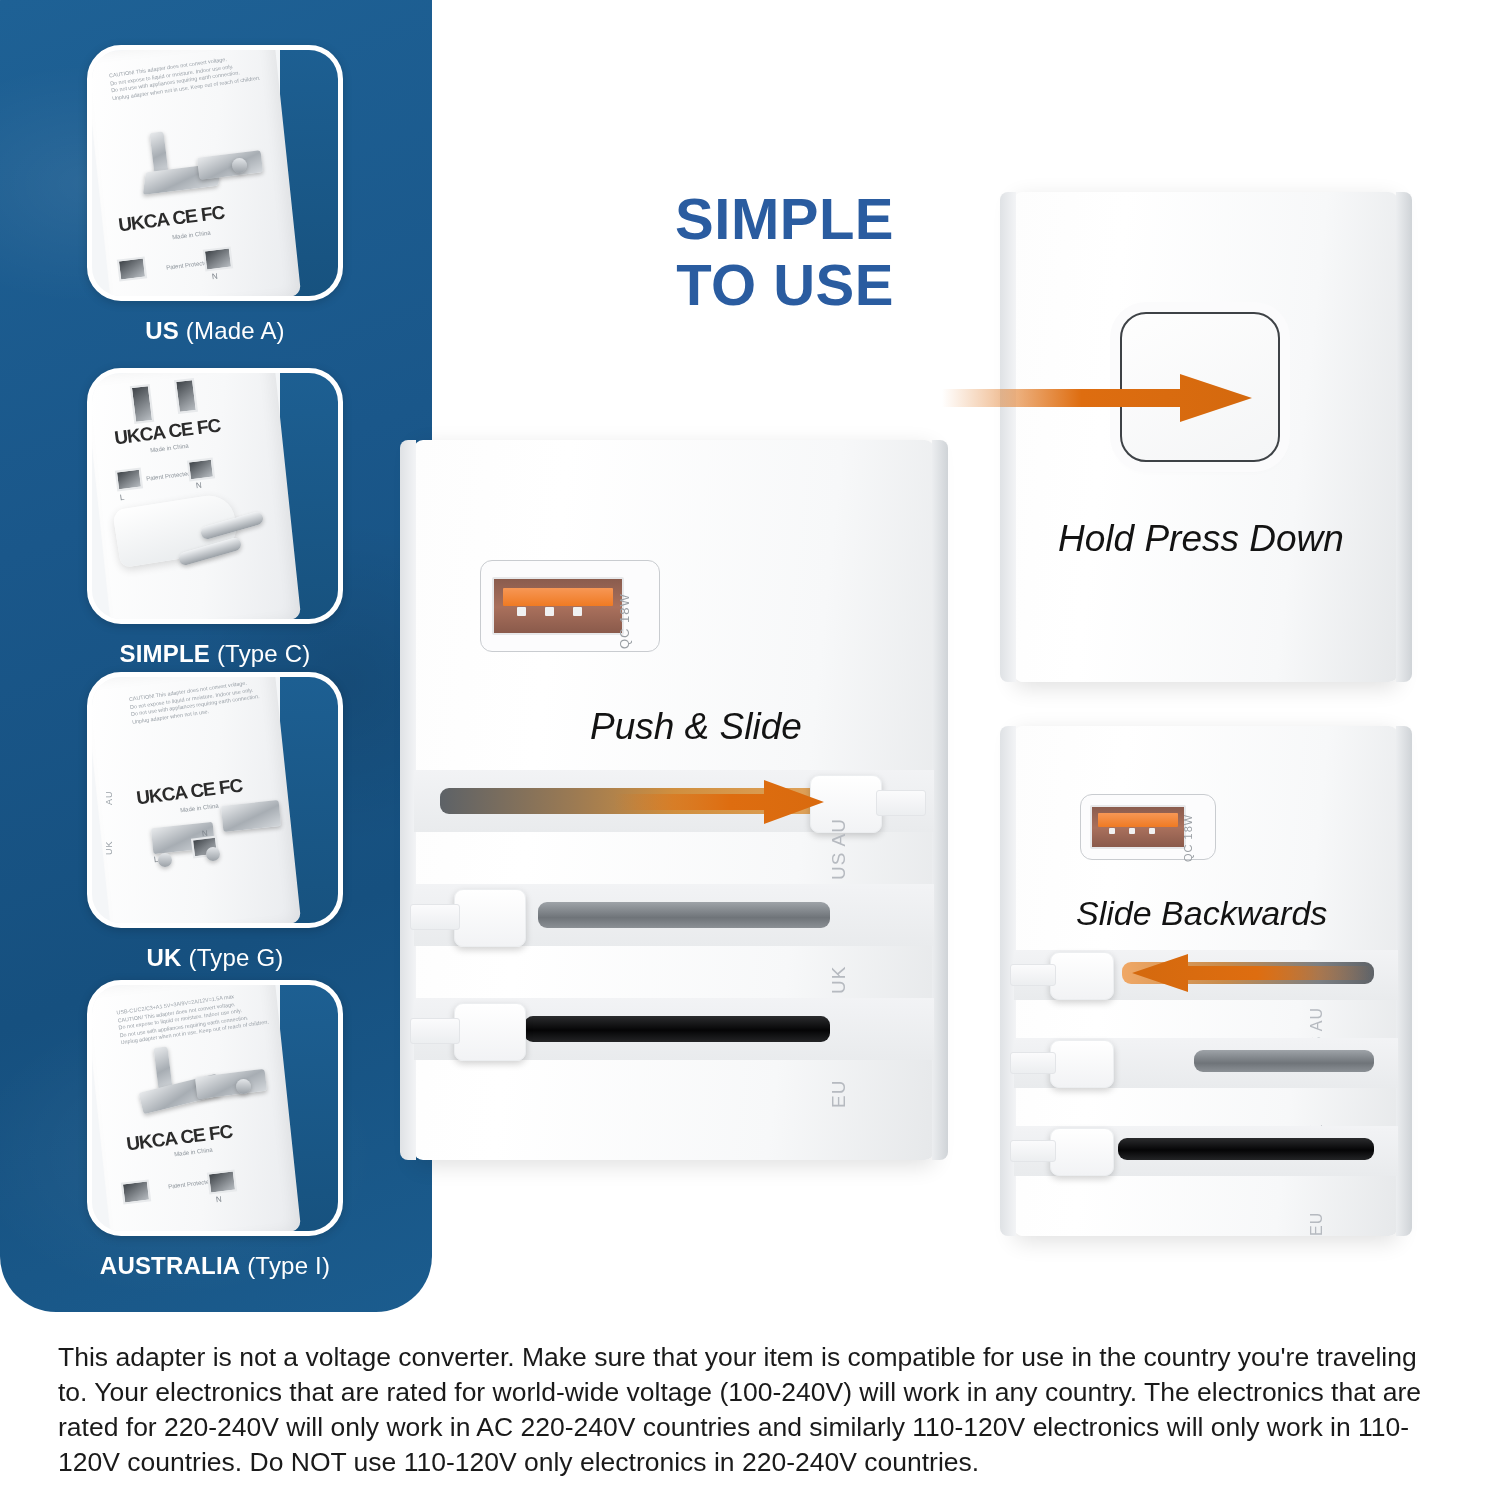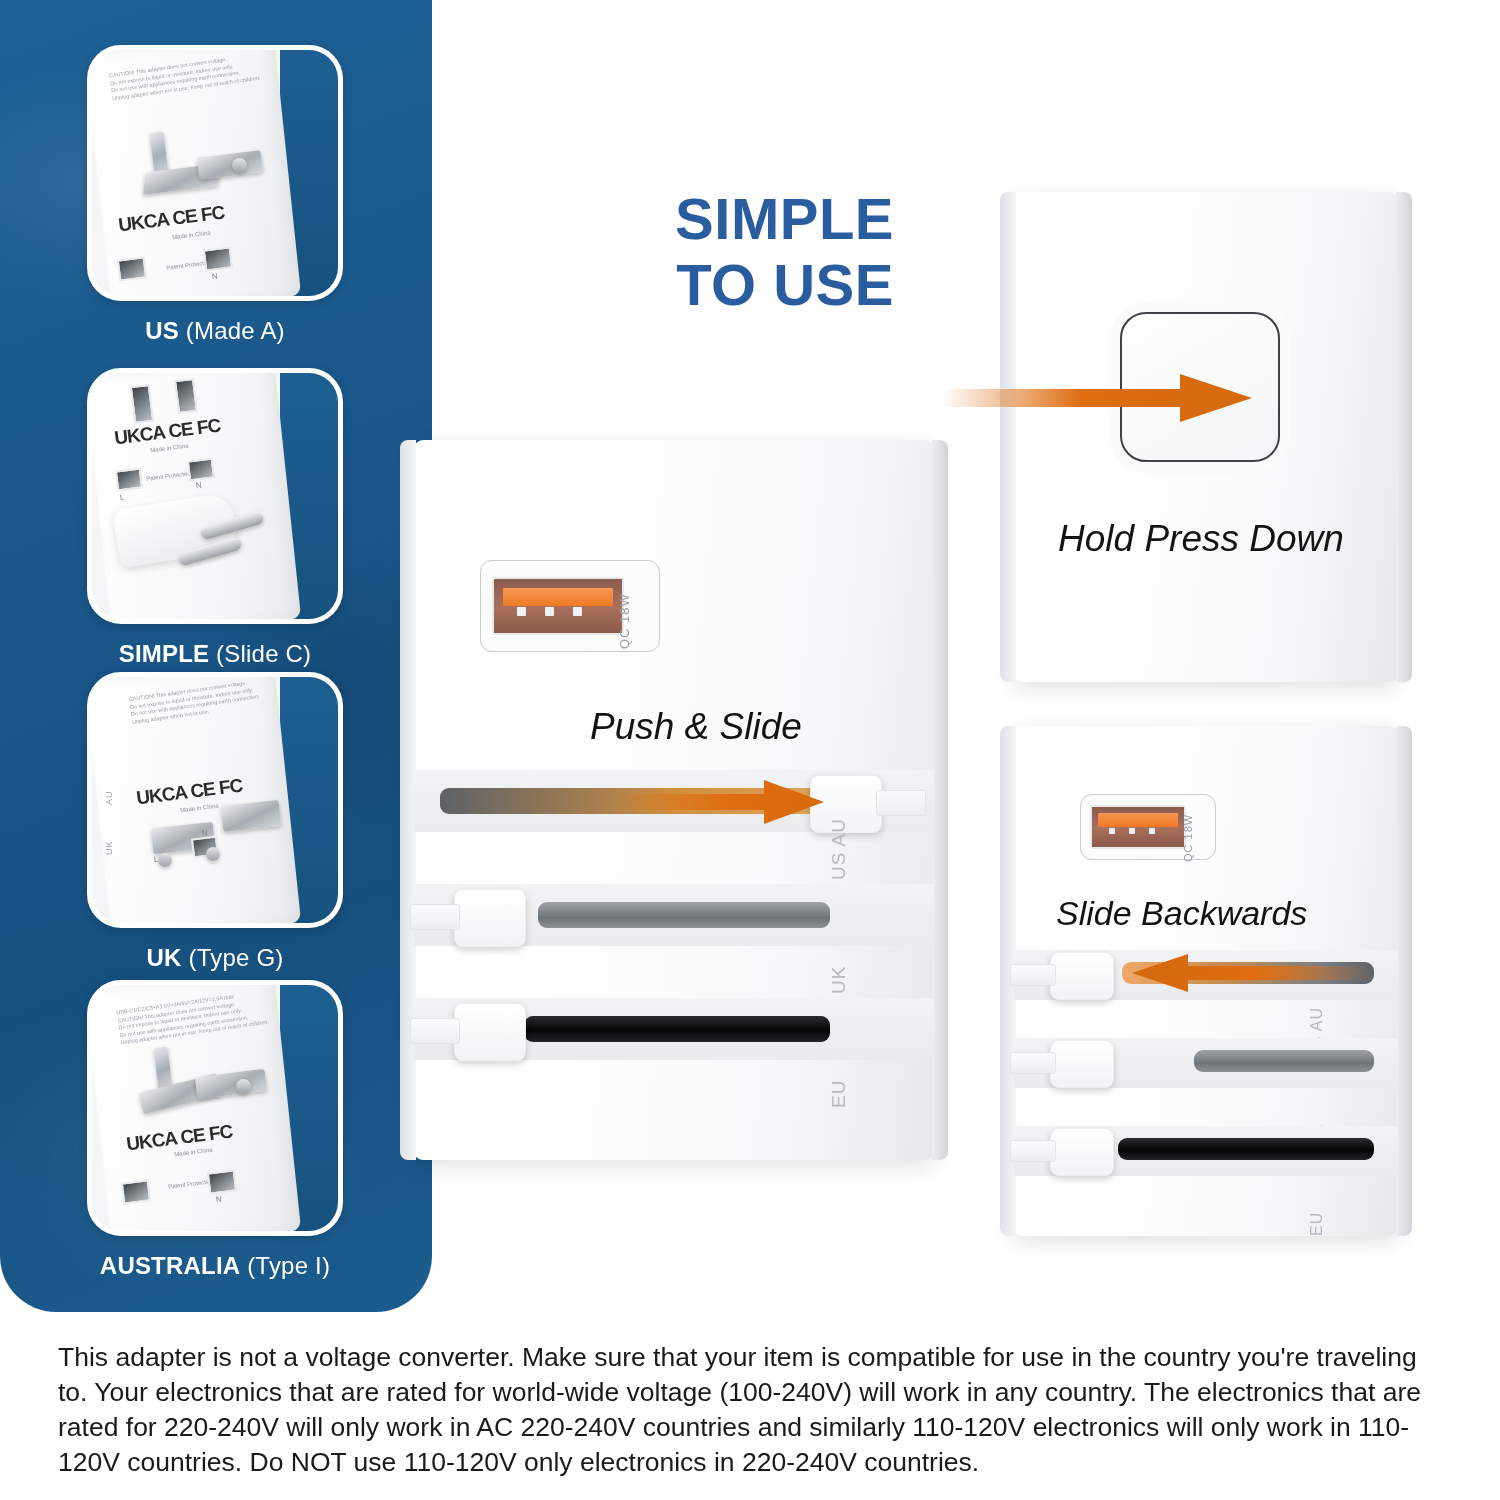--- a/index.html
+++ b/index.html
@@ -208,21 +208,21 @@
         <div class="patent" style="left:54px;top:100px;">Patent Protected</div>
         <div class="socket-hole" style="left:24px;top:96px;width:22px;height:17px;"></div>
         <div class="socket-hole" style="left:96px;top:86px;width:22px;height:17px;"></div>
         <div class="letter" style="left:104px;top:108px;">N</div>
         <div class="letter" style="left:28px;top:120px;">L</div>
         <div style="position:absolute;left:24px;top:128px;width:120px;height:58px;border-radius:12px 26px 26px 10px;background:linear-gradient(170deg,#ffffff,#e7eaec);transform:rotate(-9deg);box-shadow:0 3px 8px rgba(0,0,0,.14);"></div>
         <div class="pin-round" style="left:108px;top:146px;width:64px;height:13px;border-radius:7px;transform:rotate(-16deg);background:linear-gradient(180deg,#f0f2f4,#9aa0a6);"></div>
         <div class="pin-round" style="left:86px;top:172px;width:64px;height:13px;border-radius:7px;transform:rotate(-16deg);background:linear-gradient(180deg,#f0f2f4,#9aa0a6);"></div>
       </div>
       <div class="plug-label">
-        <b>SIMPLE</b><span> (Slide C)</span>
+        <b>SIMPLE</b><span> (Type C)</span>
       </div>
     </div>
 
     <div class="plug-card" style="top:672px;">
       <div class="plug-frame">
         <div class="bluewedge"></div>
         <div class="pbody"></div>
         <div class="finetext" style="left:38px;top:10px;">CAUTION! This adapter does not convert voltage.
 Do not expose to liquid or moisture. Indoor use only.
 Do not use with appliances requiring earth connection.
@@ -354,21 +354,21 @@
         <div class="usb-port" style="width:92px;height:40px;margin-right:20px;">
           <div class="usb-tongue"></div>
           <div class="usb-pin" style="left:18%;"></div>
           <div class="usb-pin" style="left:40%;"></div>
           <div class="usb-pin" style="left:62%;"></div>
         </div>
       </div>
       <div class="qc-label" style="left:114px;top:56px;font-size:11px;">QC 18W</div>
     </div>
 
-    <div class="action-cap" style="left:42px;top:168px;font-size:34px;">Slide Backwards</div>
+    <div class="action-cap" style="left:62px;top:168px;font-size:34px;">Slide Backwards</div>
 
     <div class="slot-band" style="left:0;top:224px;width:384px;height:50px;"></div>
     <div class="track warm2" style="left:108px;top:236px;width:252px;height:22px;"></div>
     <div class="knob" style="left:36px;top:226px;width:62px;height:46px;"></div>
     <div class="knob-tab" style="left:-4px;top:238px;width:44px;height:20px;"></div>
     <div class="arrow" style="left:118px;top:228px;">
       <svg width="240" height="38" viewBox="0 0 240 38">
         <defs>
             <linearGradient id="ag3" x1="1" x2="0">
               <stop offset="0" stop-color="#de6d10" stop-opacity="0"></stop>

